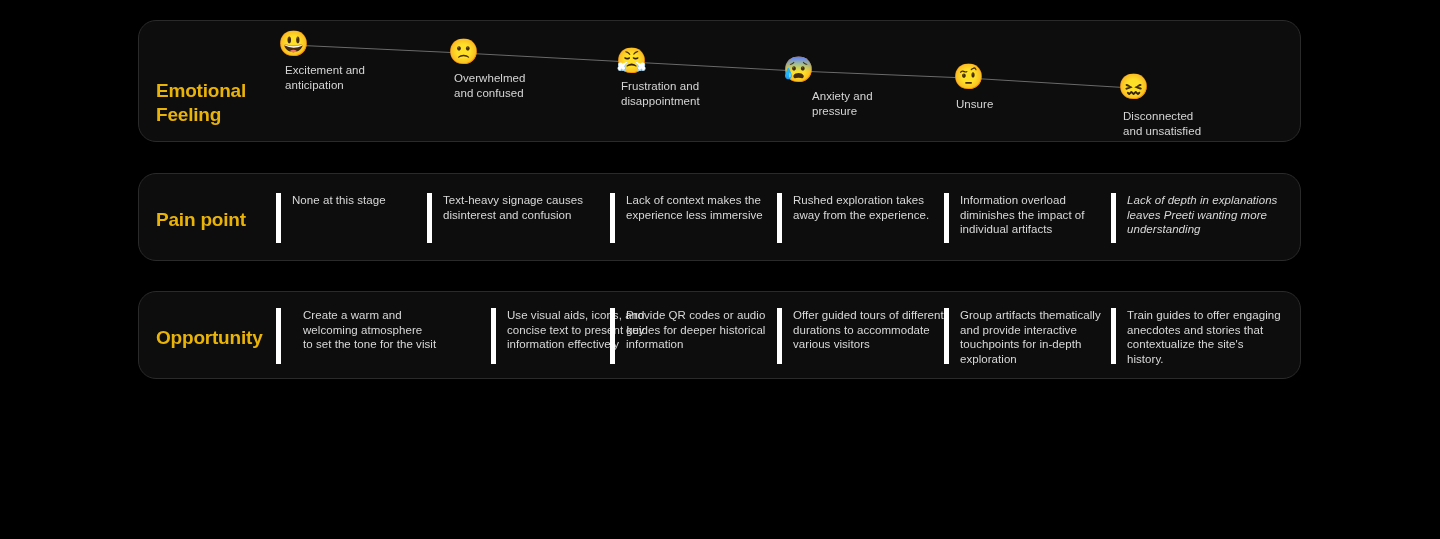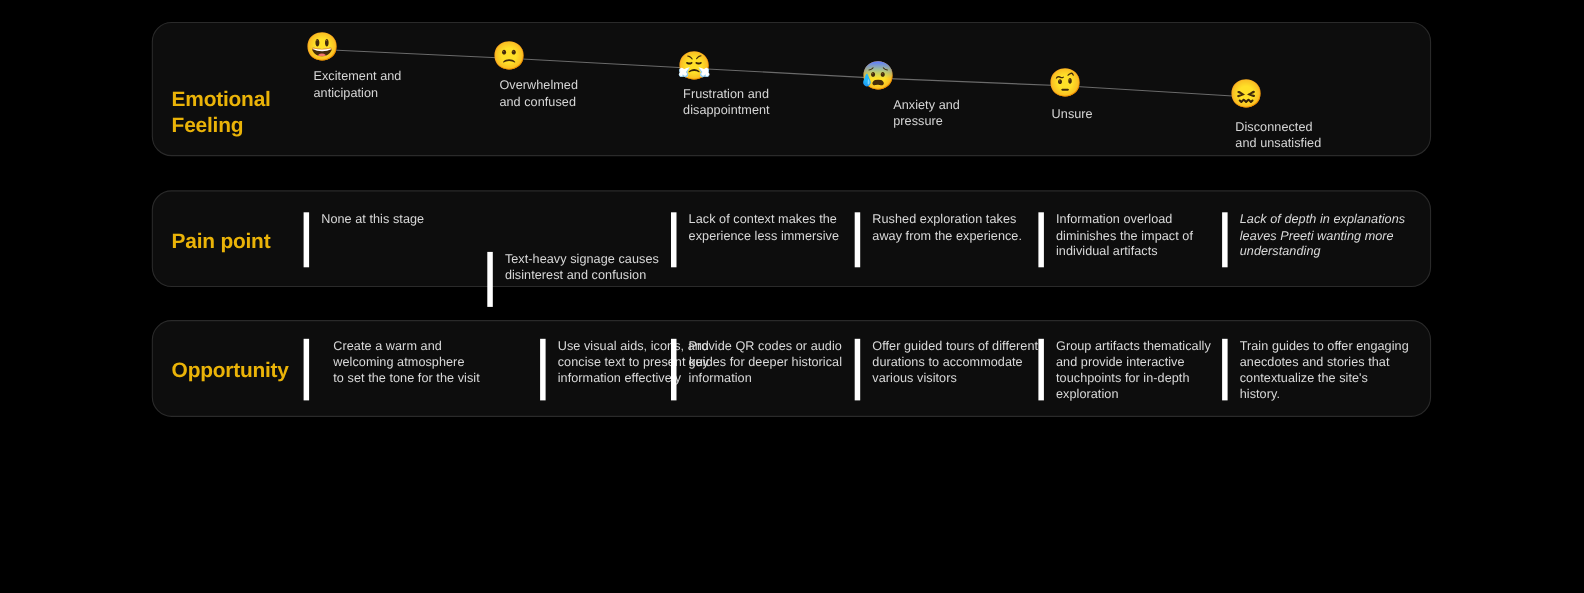--- a/index.html
+++ b/index.html
@@ -132,21 +132,21 @@
 and unsatisfied</div>
       </div>
   </div>
 
   <div class="card" id="card-pain">
     <div class="row-title">Pain point</div>
     <div id="pain-cols">
         <div class="col" style="left: 137px; width: 167px;">
           <div class="col-text">None at this stage</div>
         </div>
-        <div class="col" style="left: 304px; width: 167px; margin-top: 36px;">
+        <div class="col" style="left: 288px; width: 167px;">
           <div class="col-text">Text-heavy signage causes
 disinterest and confusion</div>
         </div>
         <div class="col" style="left: 471px; width: 167px;">
           <div class="col-text">Lack of context makes the
 experience less immersive</div>
         </div>
         <div class="col" style="left: 638px; width: 167px;">
           <div class="col-text">Rushed exploration takes
 away from the experience.</div>

